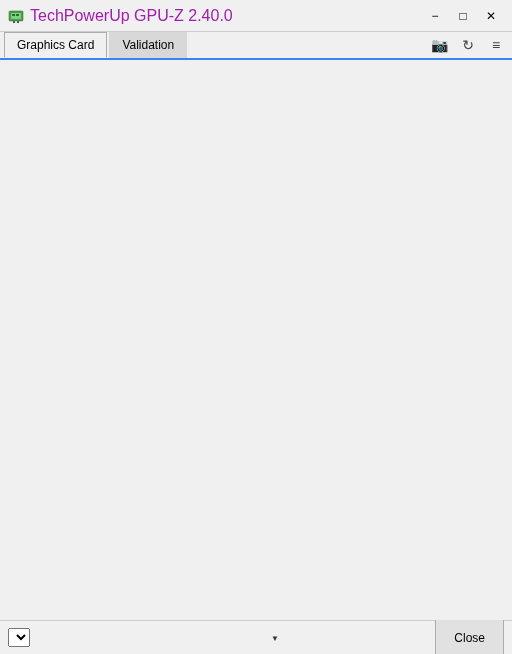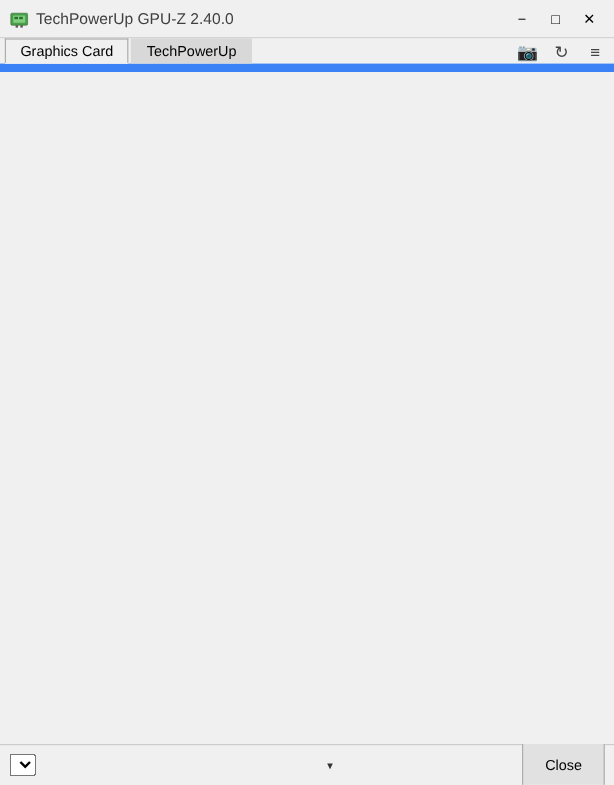--- a/index.html
+++ b/index.html
@@ -38,22 +38,22 @@
 
     .title-bar-icon {
       width: 16px;
       height: 16px;
       display: flex;
       align-items: center;
       justify-content: center;
     }
 
     .title-bar-title {
-      font-size: 13px;
-      color: #404040;
+      font-size: 16px;
+      color: #a21caf;
     }
 
     .title-bar-controls {
       display: flex;
       align-items: center;
       gap: 2px;
     }
 
     .title-bar-btn {
       width: 26px;
@@ -68,21 +68,21 @@
       color: #000;
     }
 
     
     .tab-bar {
       display: flex;
       align-items: center;
       background: #f0f0f0;
       padding: 0 4px;
       height: 28px;
-      border-bottom: 7px solid #3b82f6;
+      border-bottom: 2px solid #3b82f6;
     }
 
     .tabs {
       display: flex;
       align-items: flex-end;
       flex: 1;
       height: 100%;
     }
 
     .tab {
@@ -198,21 +198,21 @@
     <button class="title-bar-btn close-btn">✕</button>
   </div>
 </div>
 
 <div class="tab-bar">
   <div class="tabs">
     <div class="tab active">
       <span>Graphics Card</span>
     </div>
     <div class="tab">
-      <span>TechPowerUp</span>
+      <span>Validation</span>
     </div>
   </div>
   <div class="tab-bar-actions">
     <button class="tab-action-btn">
       <span>📷</span>
     </button>
     <button class="tab-action-btn">
       <span>↻</span>
     </button>
     <button class="tab-action-btn">

